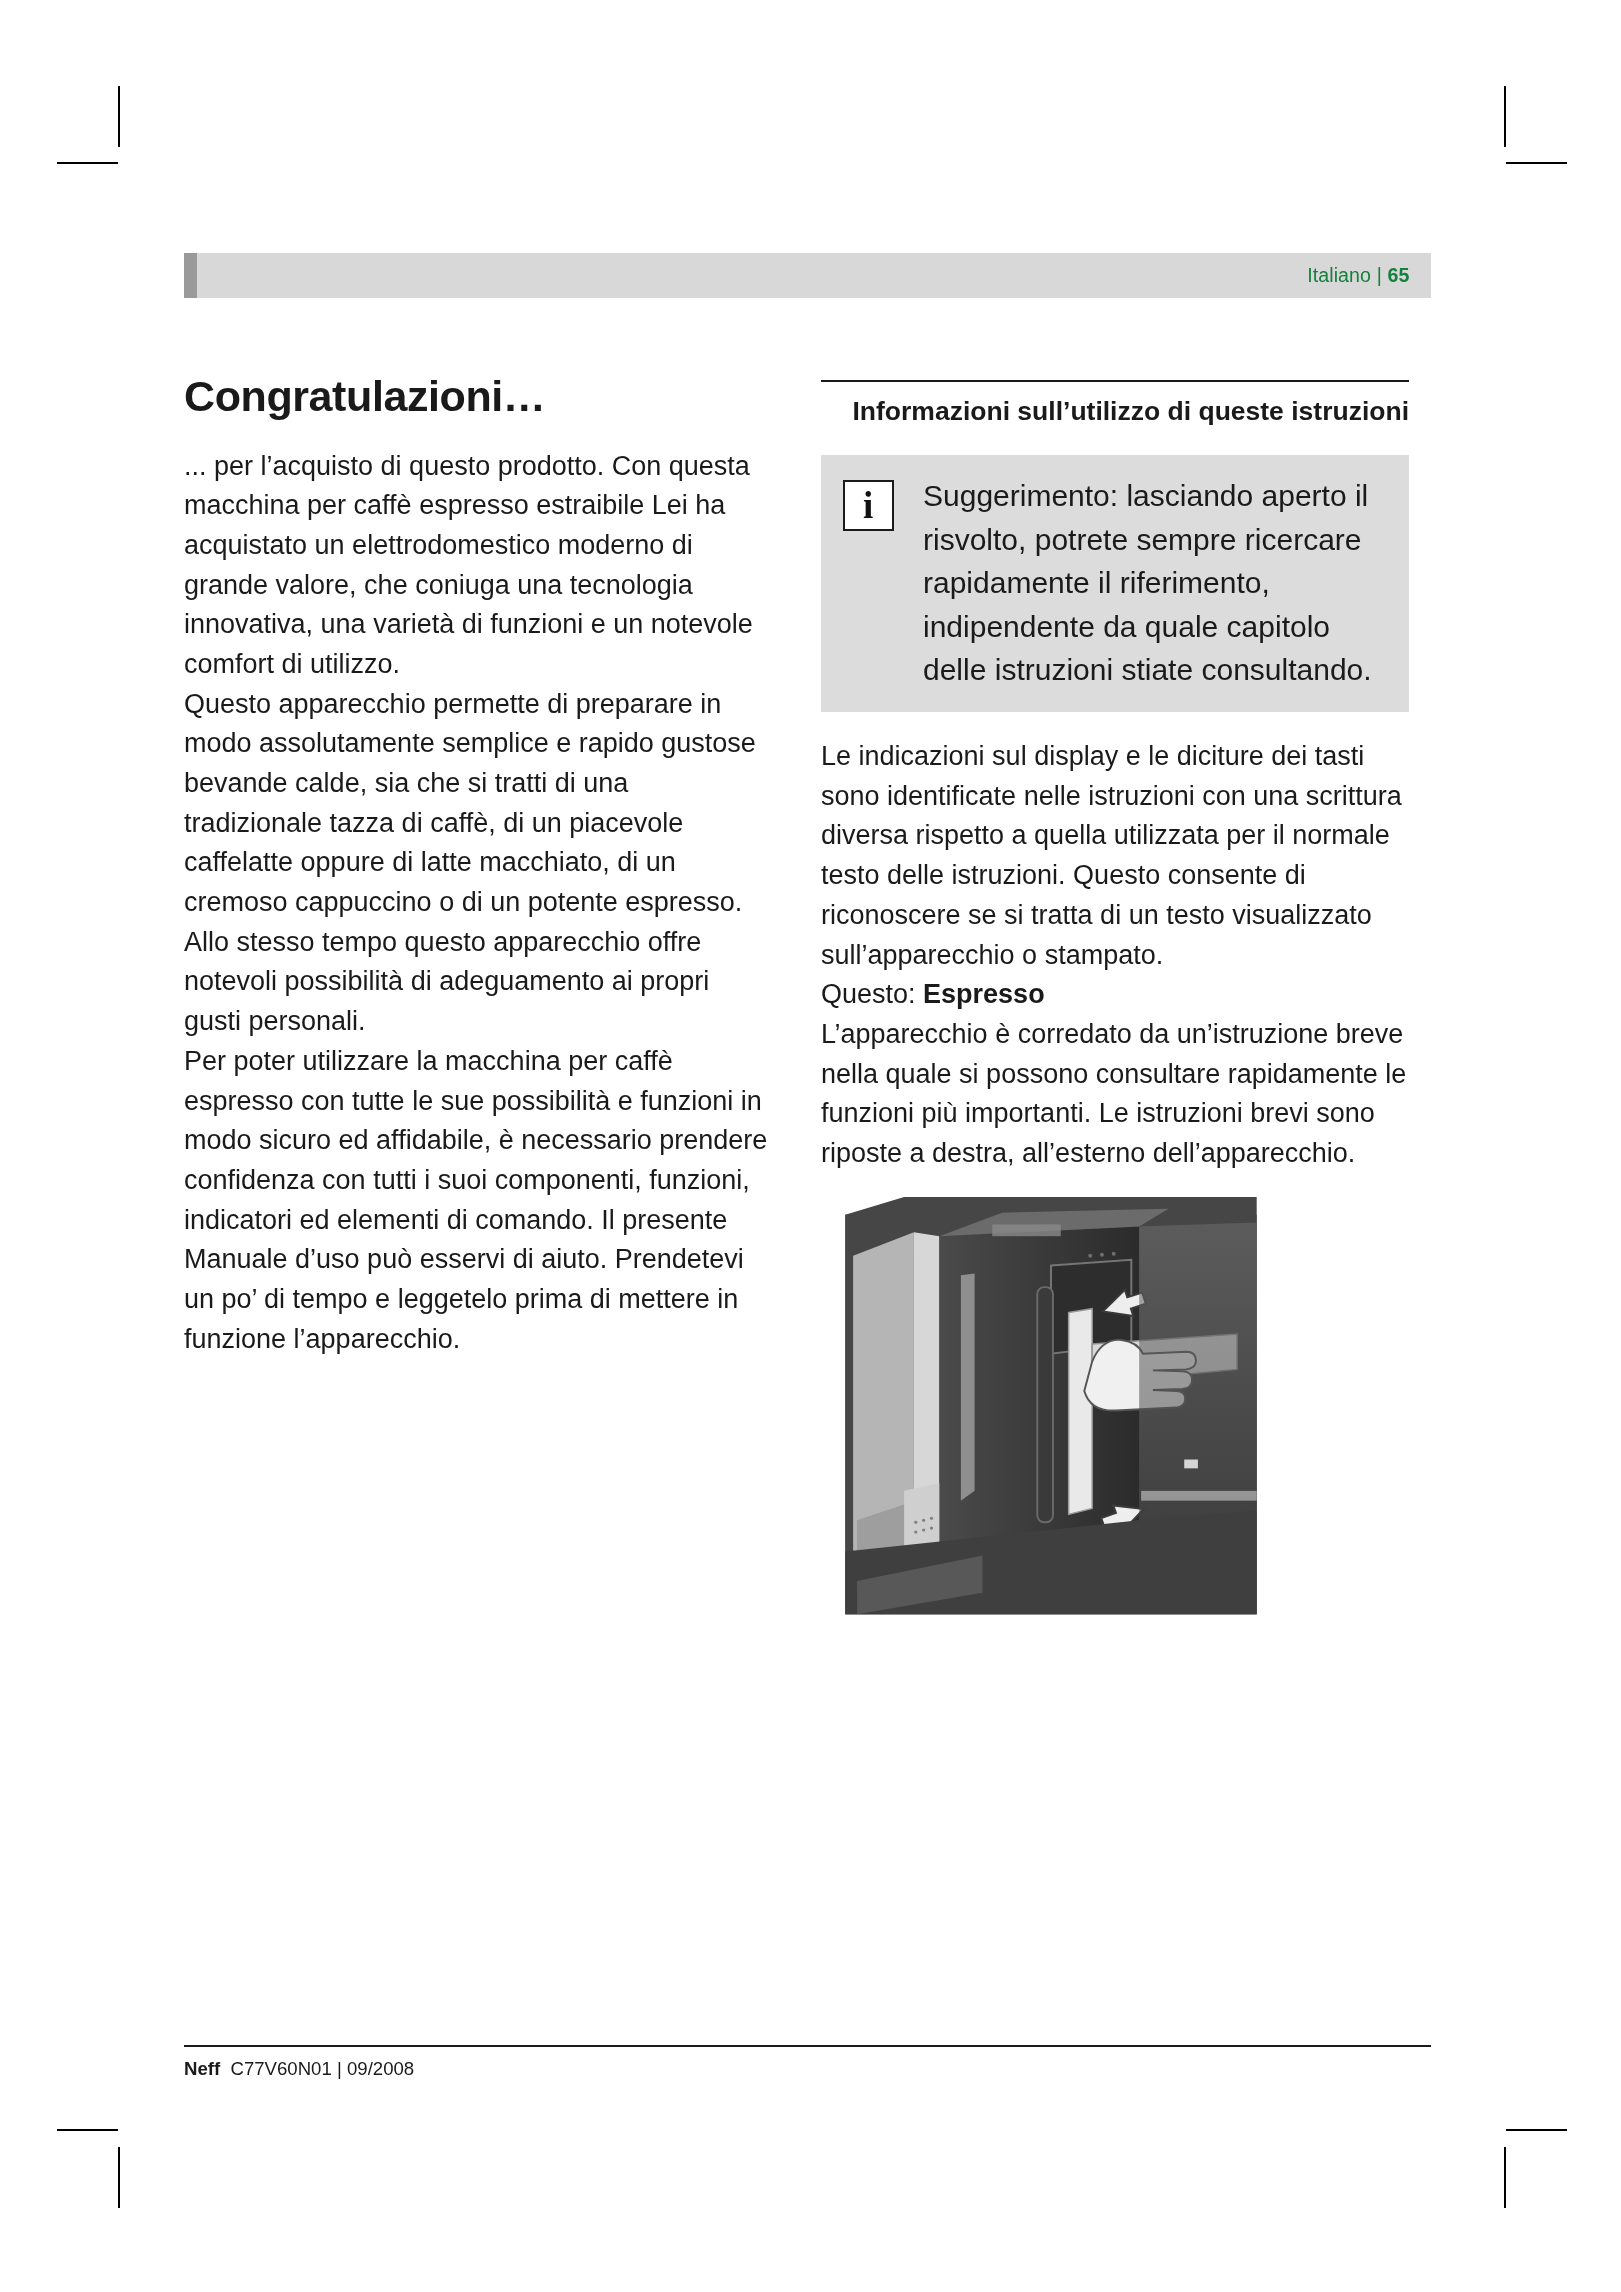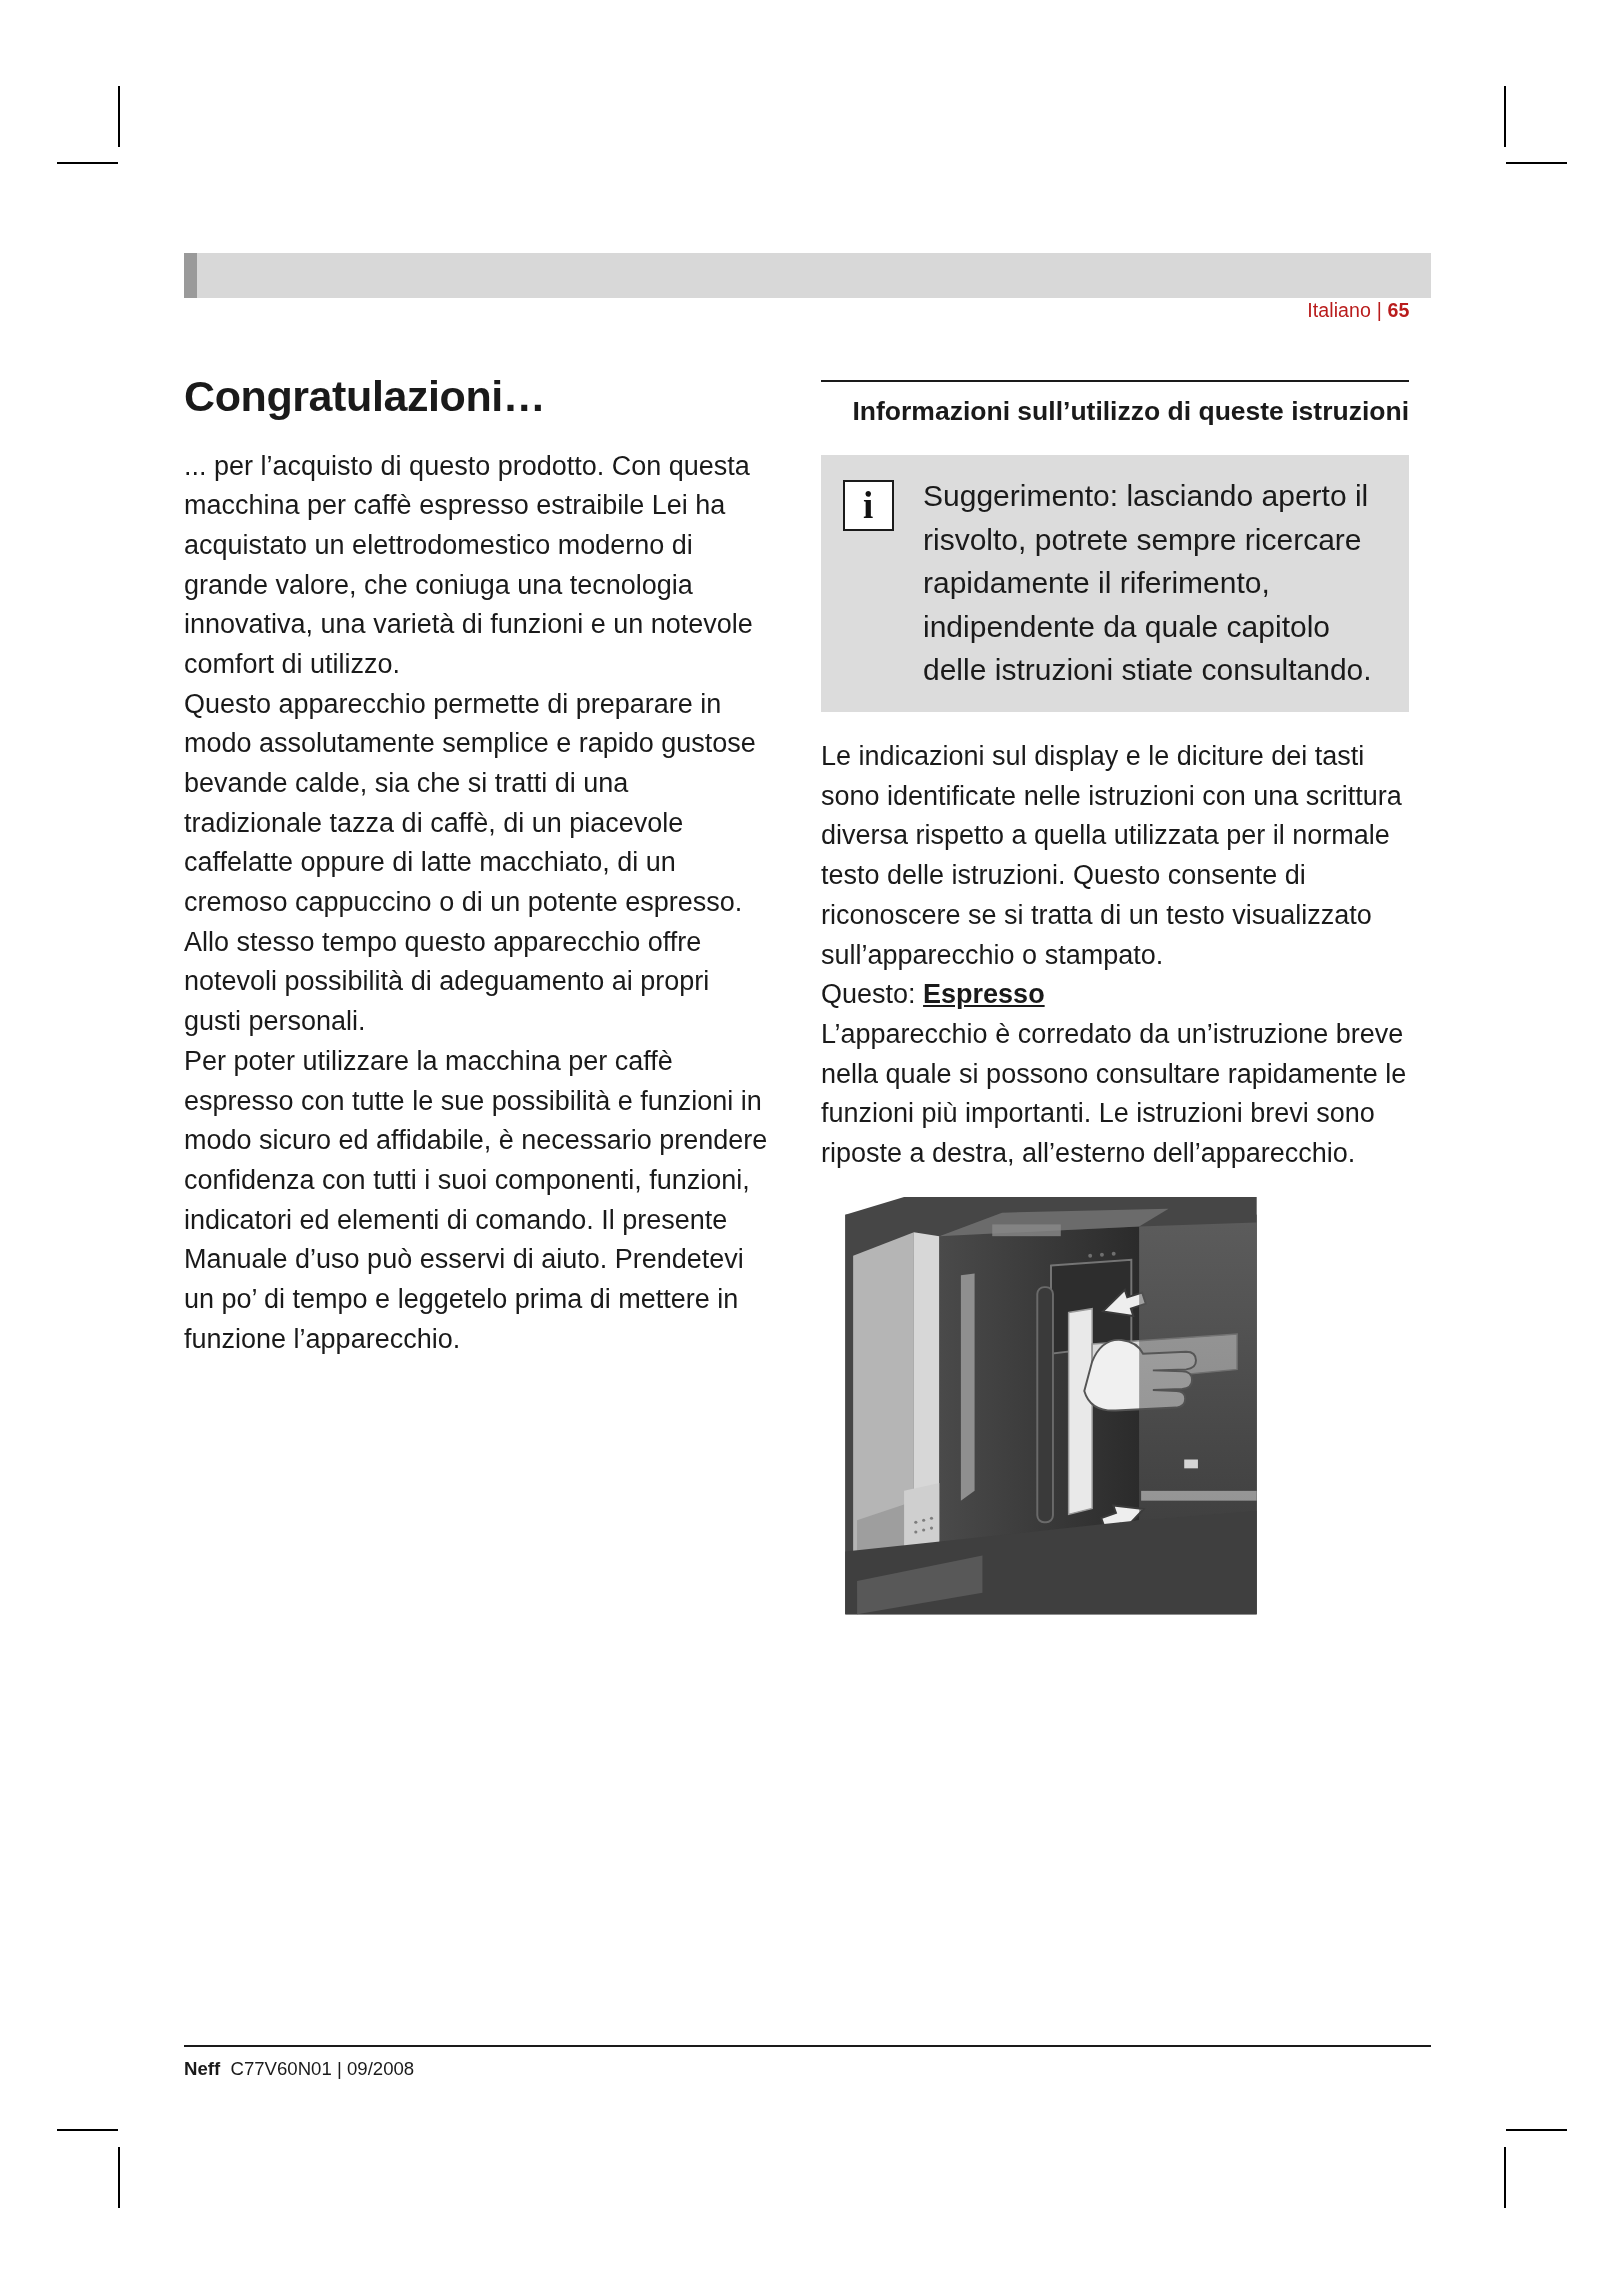--- a/index.html
+++ b/index.html
@@ -42,23 +42,22 @@
     top: 0;
     width: 12.7px;
     height: 45px;
     background: #9a9a9a;
   }
   .header-text {
     position: absolute;
     right: 21.6px;
     top: 10.8px;
     font-size: 19.6px;
-    color: #b91c1c;
+    color: #15803d;
     letter-spacing: 0.1px;
-    margin-top: 35px;
   }
   .header-text .pagenum {
     font-weight: bold;
   }
 
   
   .content {
     position: absolute;
     left: 184px;
     top: 372px;
@@ -124,21 +123,21 @@
     font-weight: bold;
     line-height: 1;
     color: #111;
   }
   .tipbox p {
     margin: 0;
     font-size: 30px;
     line-height: 1.45;
   }
 
-  .bold-inline { font-weight: bold; text-decoration: underline; }
+  .bold-inline { font-weight: bold; }
 
   
   .figure {
     position: relative;
     margin: 23.5px 0 0 0;
     width: 412px;
     height: 431px;
     left: 23.5px;
   }
   .figure svg { display: block; }

